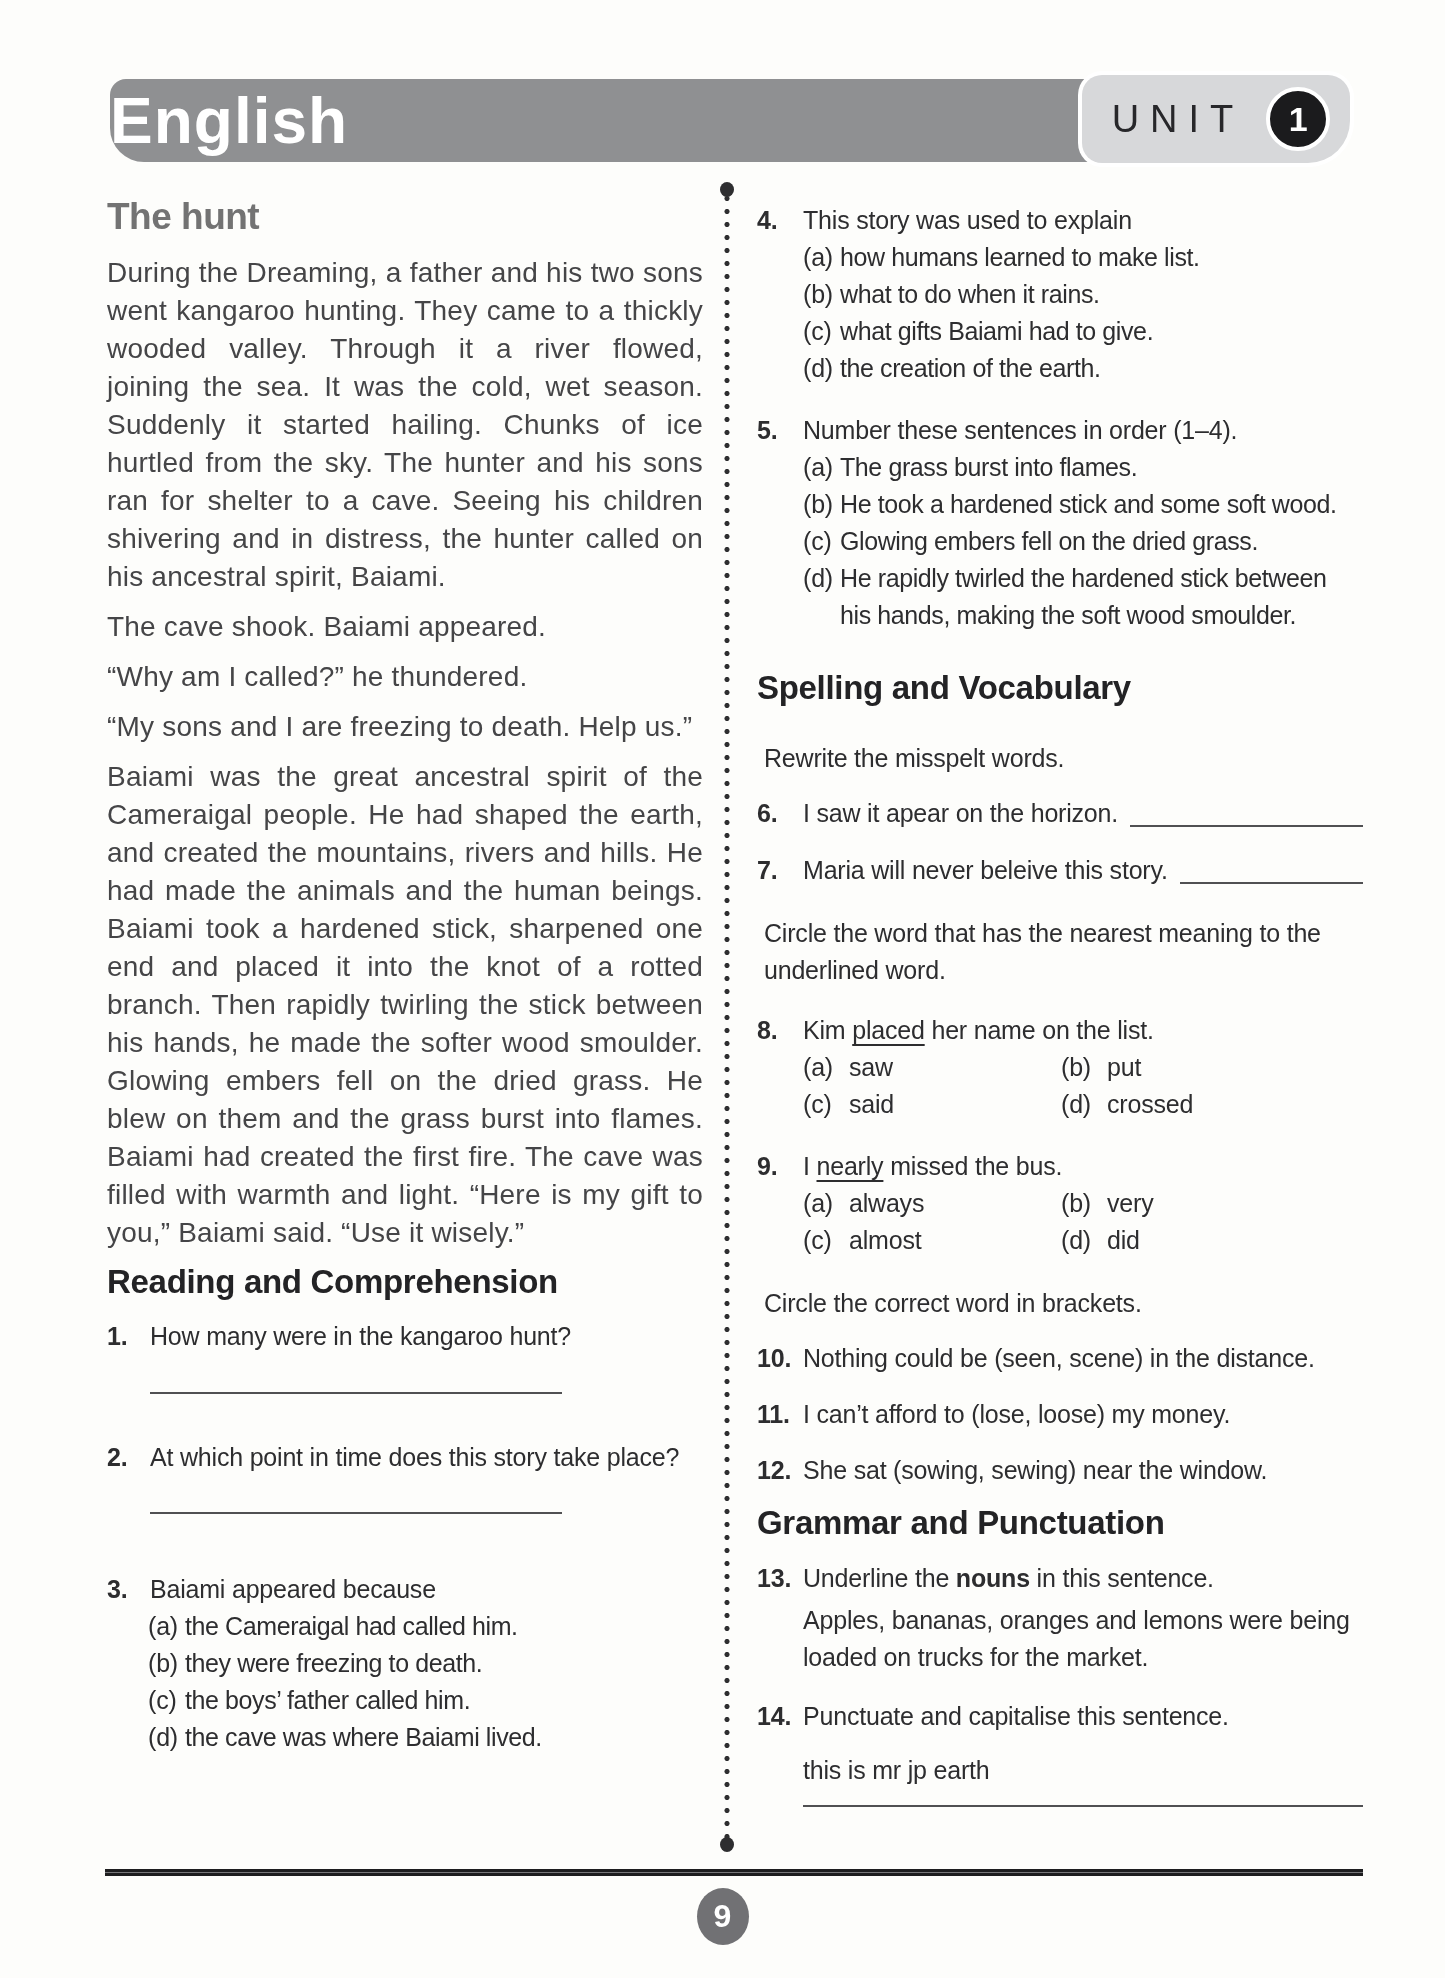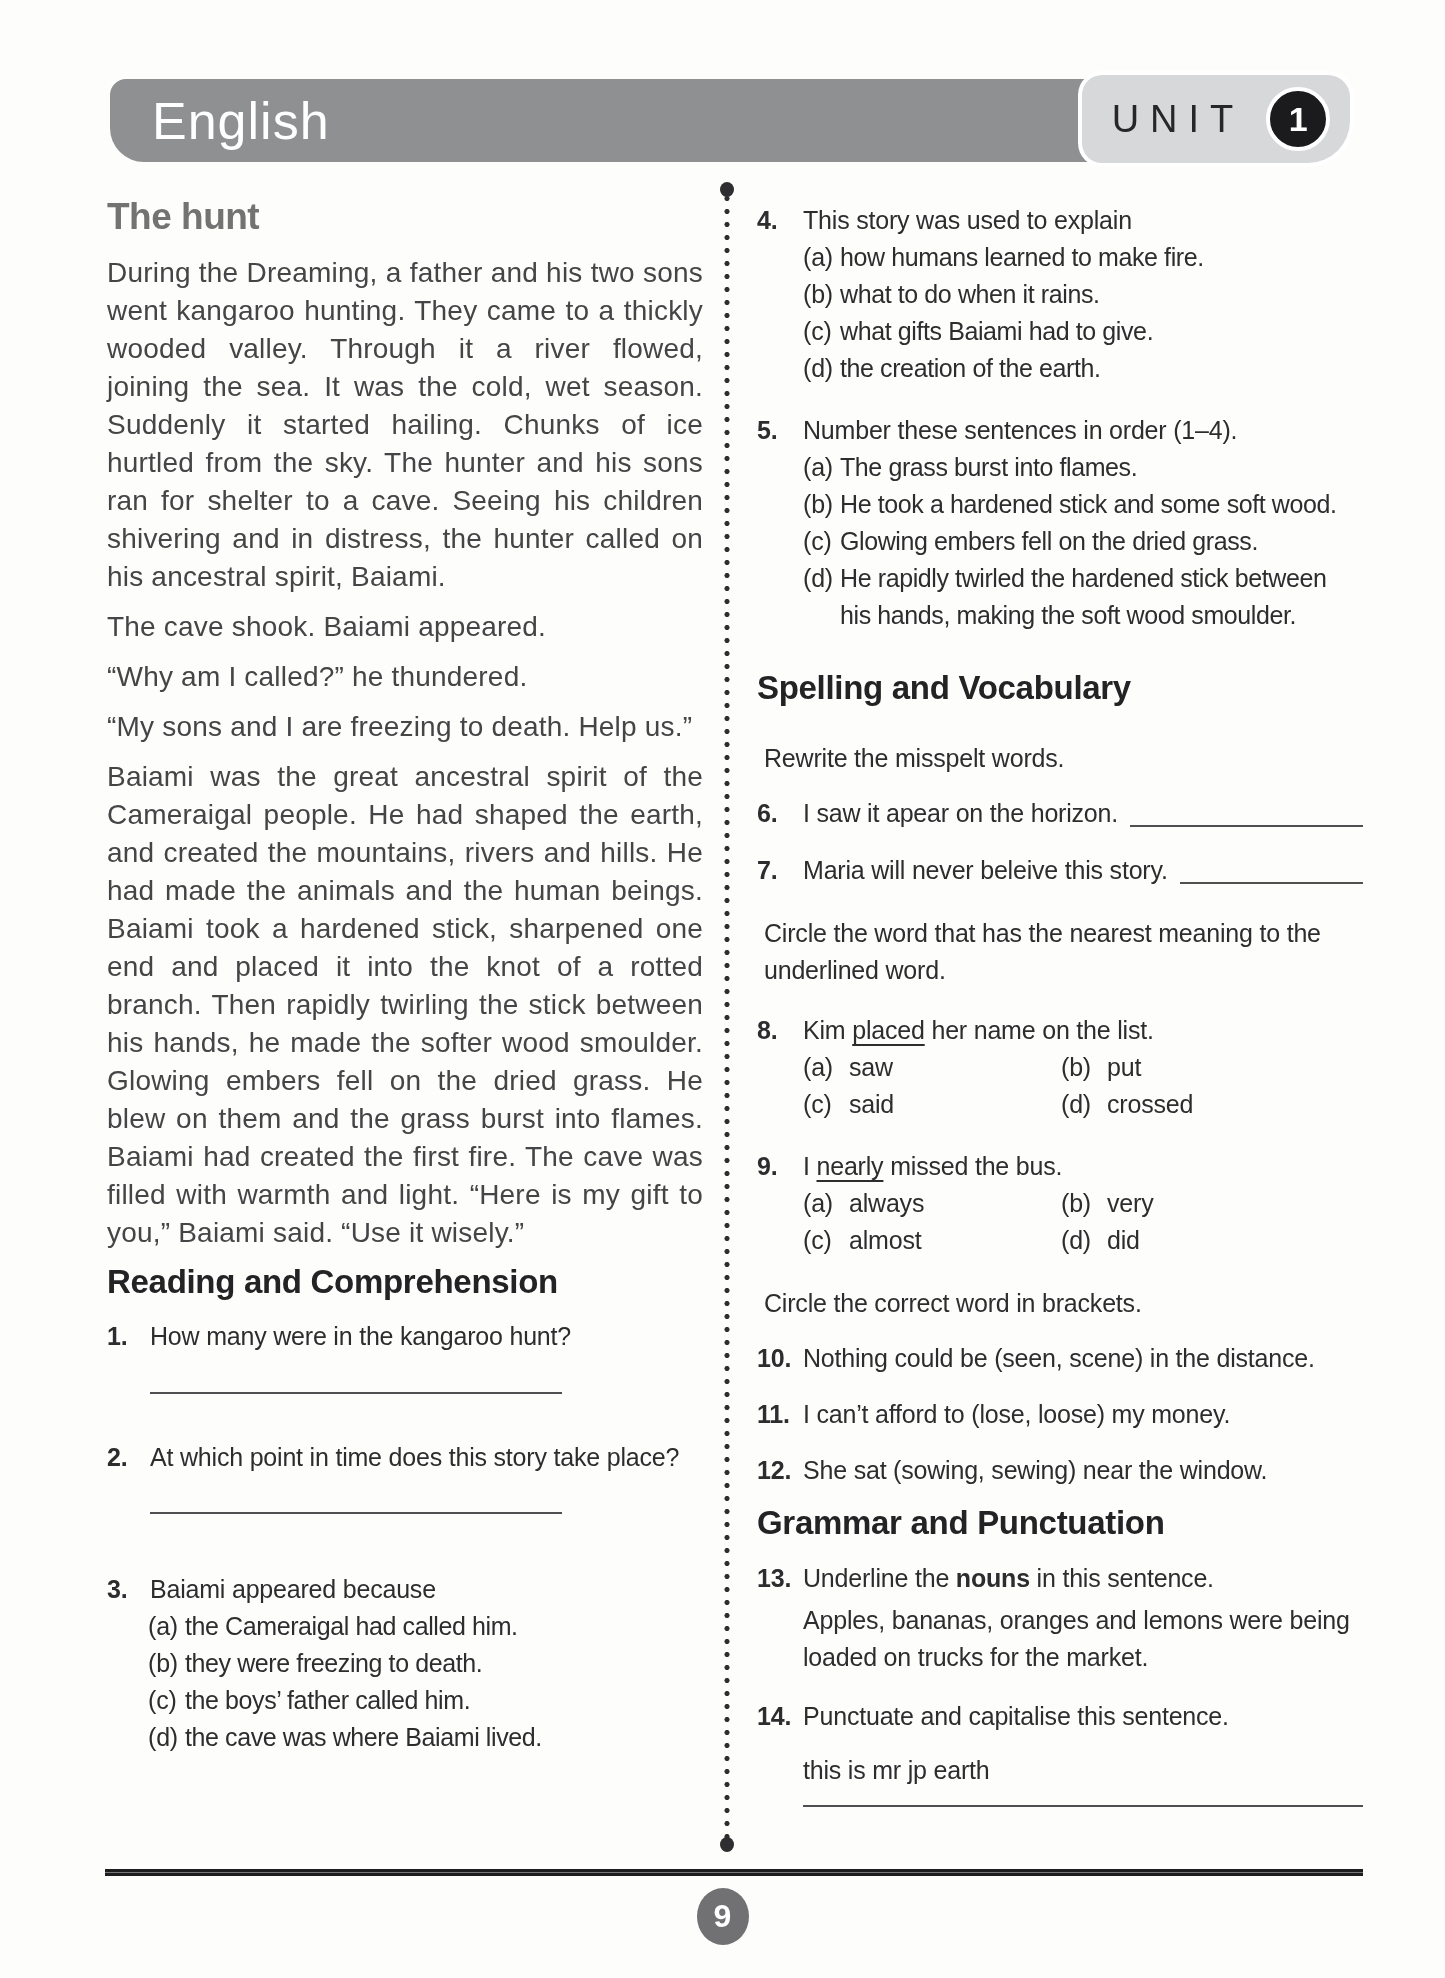--- a/index.html
+++ b/index.html
@@ -8,21 +8,21 @@
     background:#fdfdfb;color:#2d2d2f;
     font-family:"Liberation Sans", sans-serif;
   }
   
   .banner{
     position:absolute;left:110px;top:79px;width:1040px;height:83px;
     background:#8f9092;border-radius:16px 24px 40px 34px;
     display:flex;align-items:center;
   }
   .subject{
-    margin-left:42px;color:#ffffff;font-size:52px;font-weight:400;
+    color:#ffffff;font-size:64px;font-weight:700;
     letter-spacing:1px;
   }
   .unit-badge{
     position:absolute;left:1082px;top:75px;width:268px;height:88px;
     background:#d7d8da;border-radius:20px 22px 42px 20px;
     box-shadow:0 0 0 4px #ffffff;
     display:flex;align-items:center;justify-content:center;gap:22px;
   }
   .unit-label{
     color:#27272a;font-size:38px;font-weight:500;letter-spacing:11px;
@@ -189,21 +189,21 @@
 
   <div class="col col-right" data-name="right-column">
 
     <div data-name="question-4-block">
       <div class="q" data-name="question-4">
         <span class="num" data-name="question-number">4.</span>
         <span class="qt" data-name="question-text">This story was used to explain</span>
       </div>
       <div class="opt" data-name="option-row">
         <span class="ol" data-name="option-label">(a)</span>
-        <span class="ot" data-name="option-text">how humans learned to make fire.</span>
+        <span class="ot" data-name="option-text">how humans learned to make list.</span>
       </div>
       <div class="opt" data-name="option-row">
         <span class="ol" data-name="option-label">(b)</span>
         <span class="ot" data-name="option-text">what to do when it rains.</span>
       </div>
       <div class="opt" data-name="option-row">
         <span class="ol" data-name="option-label">(c)</span>
         <span class="ot" data-name="option-text">what gifts Baiami had to give.</span>
       </div>
       <div class="opt" data-name="option-row">

